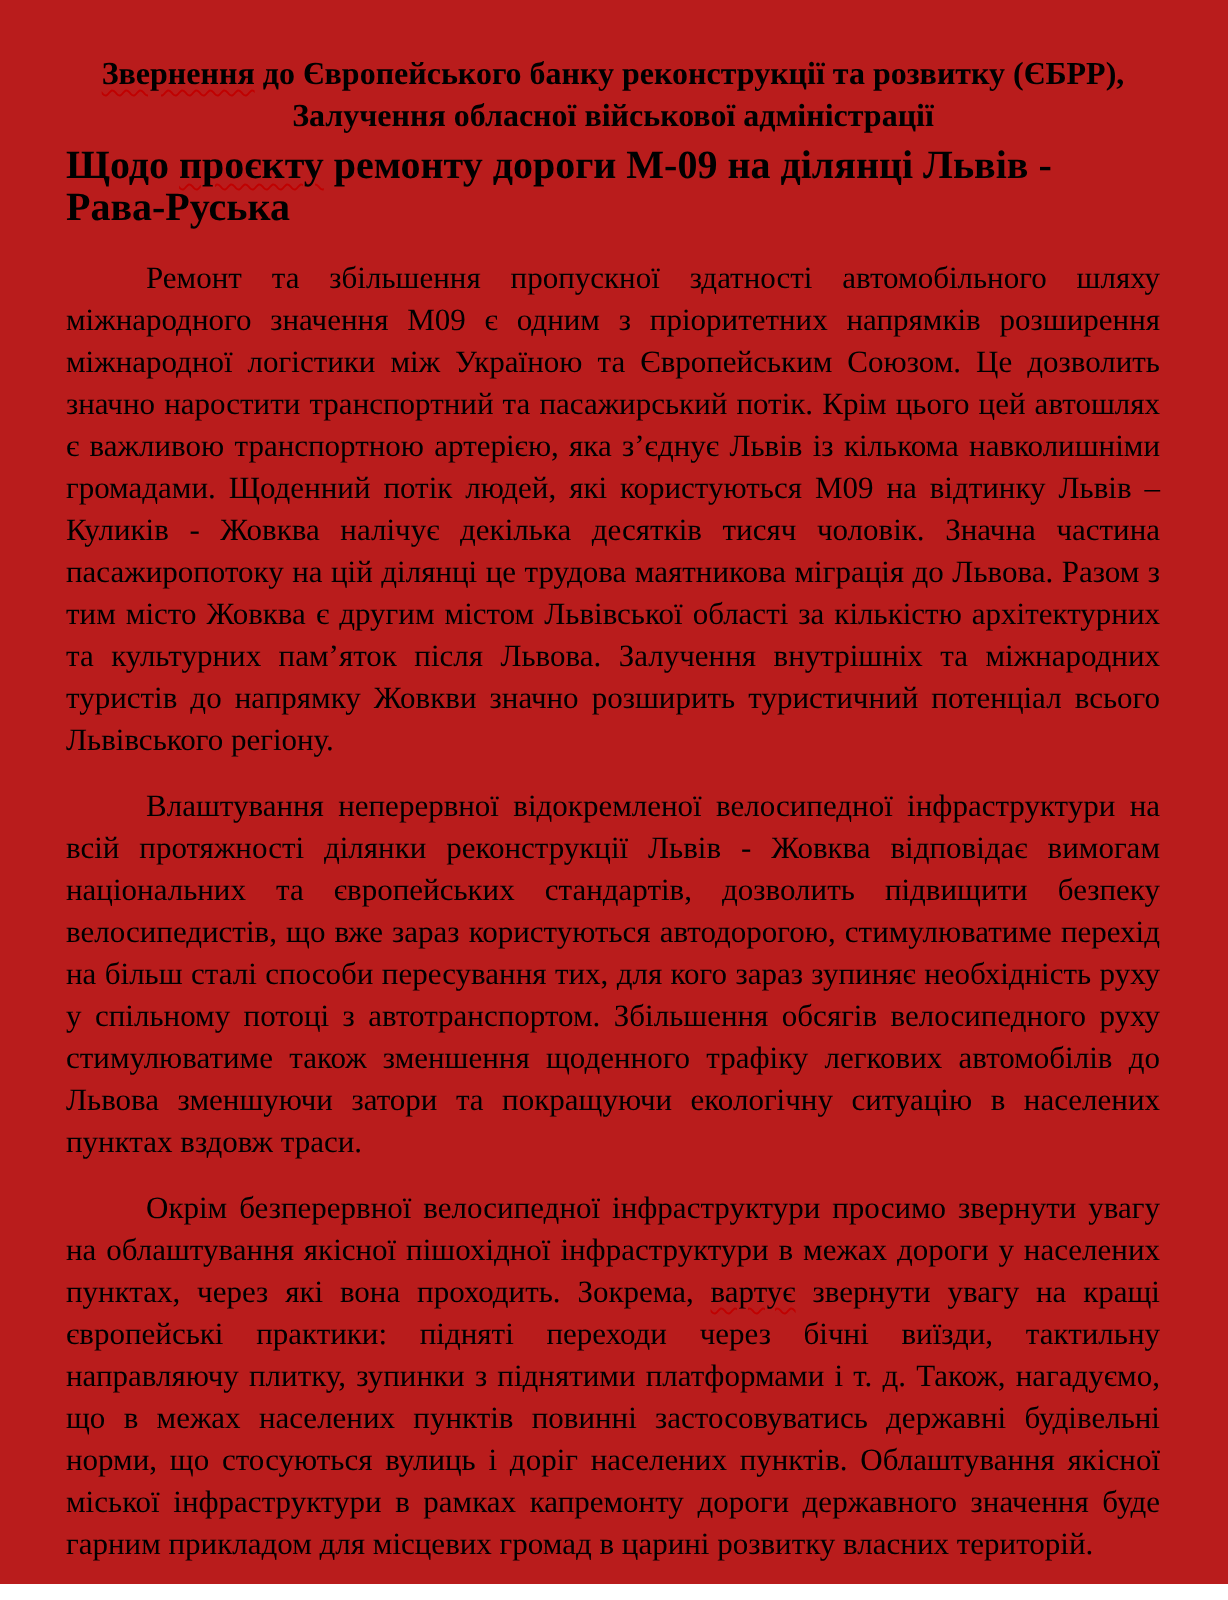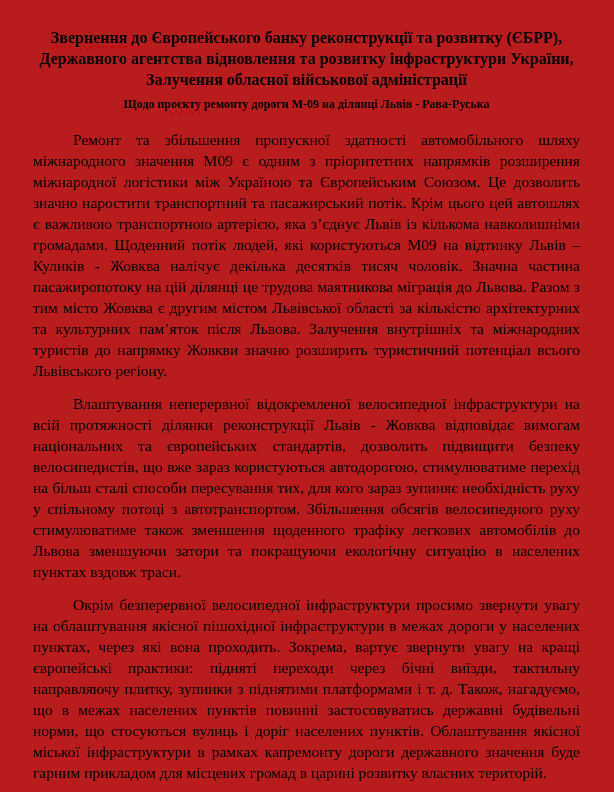--- a/index.html
+++ b/index.html
@@ -23,23 +23,23 @@
   .title {
     margin: 0 0 4px 0;
     font-size: 16px;
     font-weight: bold;
     text-align: center;
     line-height: 21px;
   }
   .title-line { display: block; }
   .subject {
     margin: 0 0 14px 0;
-    font-size: 12px;
+    font-size: 20px;
     font-weight: bold;
-    text-align: center;
+    text-align: left;
     line-height: 21px;
   }
   p.body-par {
     margin: 12px 0 8px 0;
     text-align: justify;
     text-indent: 40px;
   }
   .mis {
     text-decoration: underline;
     text-decoration-style: wavy;
@@ -48,21 +48,20 @@
     text-underline-offset: 2px;
   }
 </style>
 </head>
 <body style="background: rgb(255, 255, 255); color: rgb(0, 0, 0);">
 
 <div class="page">
 
   <h1 class="title">
     <span class="title-line"><span class="mis">Звернення</span><span> до Європейського банку реконструкції та розвитку (ЄБРР),</span></span>
-    <span class="title-line">Державного агентства відновлення та розвитку інфраструктури України,</span>
     <span class="title-line">Залучення обласної військової адміністрації</span>
   </h1>
 
   <h2 class="subject"><span>Щодо </span><span class="mis">проєкту</span><span> ремонту дороги М-09 на ділянці Львів - Рава-Руська</span></h2>
 
   <p class="body-par"><span>Ремонт та збільшення пропускної здатності автомобільного шляху міжнародного значення М09 є одним з пріоритетних напрямків розширення міжнародної логістики між Україною та Європейським Союзом. Це дозволить значно наростити транспортний та пасажирський потік. Крім цього цей автошлях є важливою транспортною артерією, яка з’єднує Львів із кількома навколишніми громадами. Щоденний потік людей, які користуються М09 на відтинку Львів – Куликів - Жовква налічує декілька десятків тисяч чоловік. Значна частина пасажиропотоку на цій ділянці  це трудова маятникова міграція до Львова. Разом з тим місто Жовква є другим містом Львівської області за кількістю архітектурних та культурних пам’яток після Львова. Залучення внутрішніх та міжнародних туристів до напрямку Жовкви значно розширить туристичний потенціал всього Львівського регіону.</span></p>
 
 
   <p class="body-par"><span>Влаштування неперервної відокремленої велосипедної інфраструктури на всій протяжності ділянки реконструкції Львів - Жовква відповідає вимогам національних та європейських стандартів, дозволить підвищити безпеку велосипедистів, що вже зараз користуються автодорогою, стимулюватиме перехід на більш сталі способи пересування тих, для кого зараз зупиняє необхідність руху у спільному потоці з автотранспортом. Збільшення обсягів велосипедного руху стимулюватиме також зменшення щоденного трафіку легкових автомобілів до Львова зменшуючи затори та покращуючи екологічну ситуацію в населених пунктах вздовж траси.</span></p>
 

